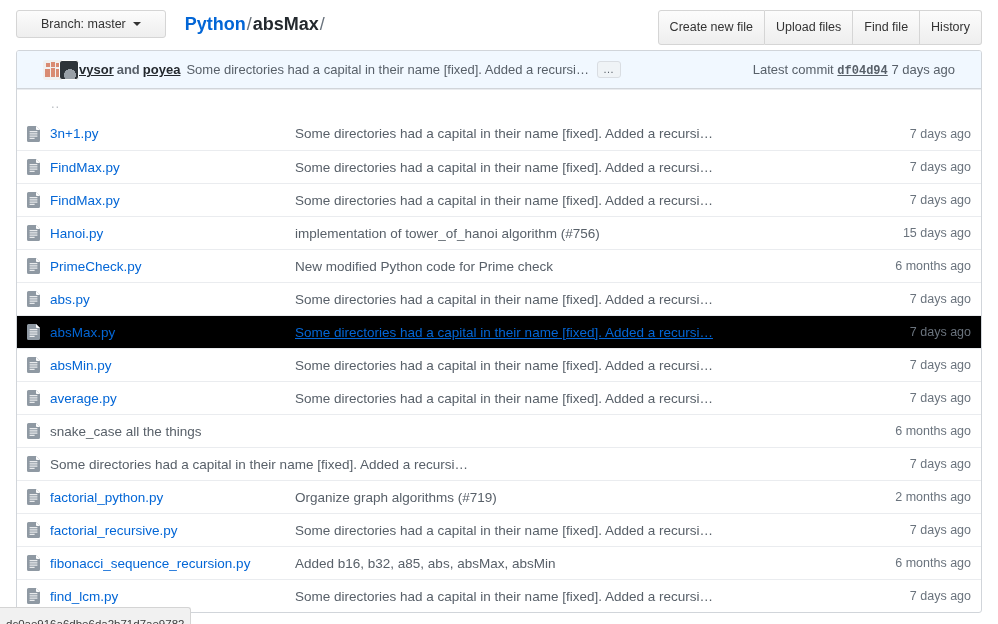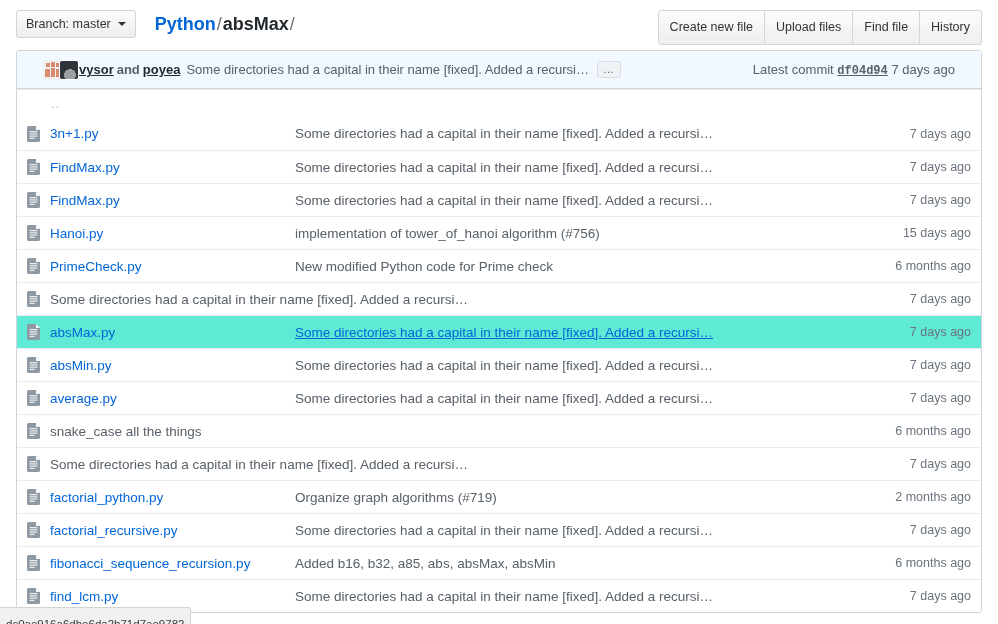--- a/index.html
+++ b/index.html
@@ -17,21 +17,21 @@
   
   .toolbar {
     position: absolute; top: 0; left: 0; right: 0; height: 46px;
     padding: 10px 16px 0 16px;
     display: flex; align-items: flex-start; justify-content: space-between;
   }
   .toolbar-left { display: flex; align-items: center; }
 
   .branch-btn {
     display: inline-flex; align-items: center; gap: 5px;
-    height: 28px; padding: 0 9px;
+    height: 28px; padding: 0 24px;
     background: linear-gradient(#fcfcfc, #eeeeee);
     border: 1px solid #d5d5d5; border-radius: 3px;
     font-size: 12.5px; color: #333; line-height: 1; cursor: pointer;
   }
   .caret {
     width: 0; height: 0; margin-left: 2px;
     border-left: 4px solid transparent; border-right: 4px solid transparent;
     border-top: 4px solid #333;
   }
 
@@ -99,21 +99,21 @@
   .commit-right { margin-left: auto; font-size: 13px; color: #586069; white-space: nowrap; }
   .sha { font-family: "Liberation Mono", monospace; font-size: 12px; color: #586069; font-weight: bold; }
 
   
   .row {
     display: flex; align-items: center;
     height: 33px; border-top: 1px solid #eaecef;
     font-size: 13.5px; padding: 0 10px;
   }
   .row:first-of-type { border-top: none; }
-  .row.hover { background: #5eead4; }
+  .row.hover { background: #000000; }
   .row.updir { height: 28px; }
 
   .c-icon { flex: none; width: 23px; display: flex; align-items: center; }
   .c-name { flex: none; width: 245px; padding-right: 8px; overflow: hidden;
             white-space: nowrap; text-overflow: ellipsis; }
   .c-msg  { flex: 1 1 auto; overflow: hidden; white-space: nowrap;
             text-overflow: ellipsis; padding-right: 12px; }
   .c-age  { flex: none; width: 108px; text-align: right; color: #6a737d;
             font-size: 12.5px; white-space: nowrap; }
 
@@ -306,20 +306,23 @@
         <path fill="#8f99a3" d="M9 0H1.5A1.5 1.5 0 0 0 0 1.5v13A1.5 1.5 0 0 0 1.5 16h10a1.5 1.5 0 0 0 1.5-1.5V4L9 0z"></path>
         <path fill="#ffffff" d="M9 0v3.2c0 .44.36.8.8.8H13L9 0z"></path>
         <g fill="#ffffff">
           <rect x="2.6" y="5.2" width="7.8" height="1"></rect>
           <rect x="2.6" y="7.4" width="7.8" height="1"></rect>
           <rect x="2.6" y="9.6" width="7.8" height="1"></rect>
           <rect x="2.6" y="11.8" width="5" height="1"></rect>
         </g>
       </svg>
     </span>
+    <span class="c-name">
+      <a href="#">abs.py</a>
+    </span>
     <span class="c-msg">
       <a href="#">Some directories had a capital in their name [fixed]. Added a recursi…</a>
     </span>
     <span class="c-age">7 days ago</span>
   </div>
 
   <div class="row hover">
     <span class="c-icon">
       <svg class="ficon" viewBox="0 0 14 16" aria-hidden="true">
         <path fill="#8f99a3" d="M9 0H1.5A1.5 1.5 0 0 0 0 1.5v13A1.5 1.5 0 0 0 1.5 16h10a1.5 1.5 0 0 0 1.5-1.5V4L9 0z"></path>

